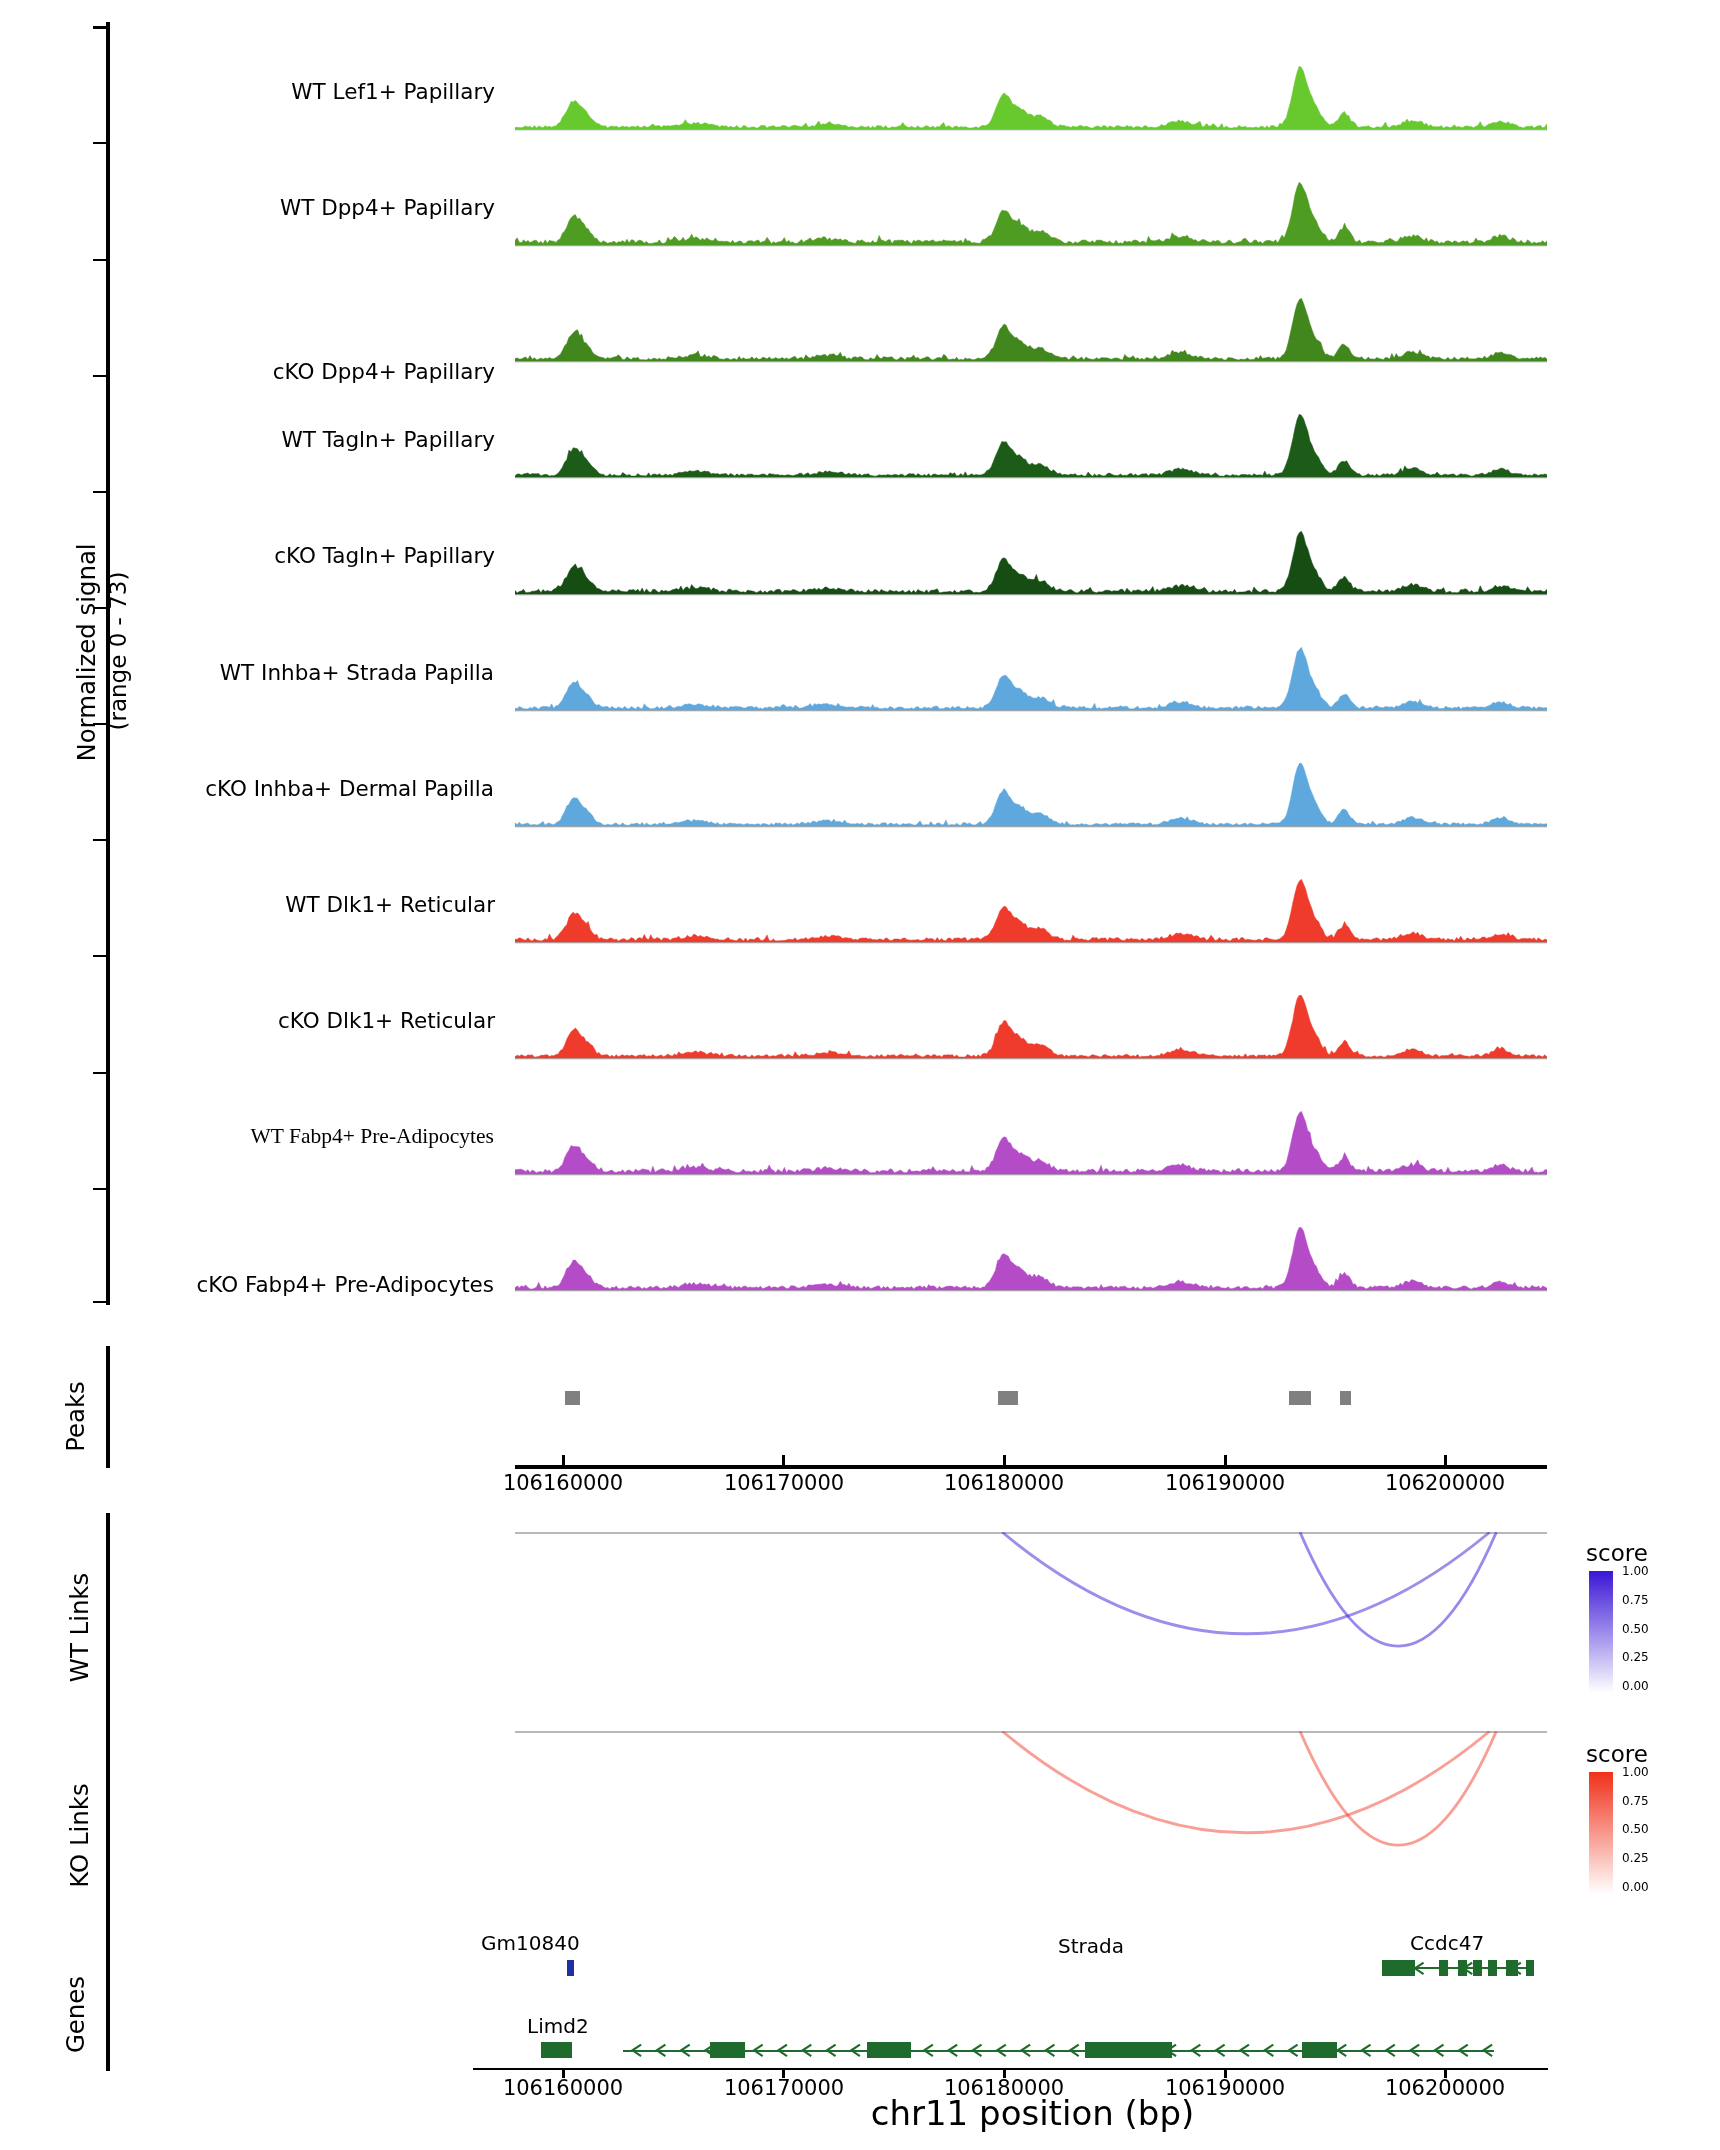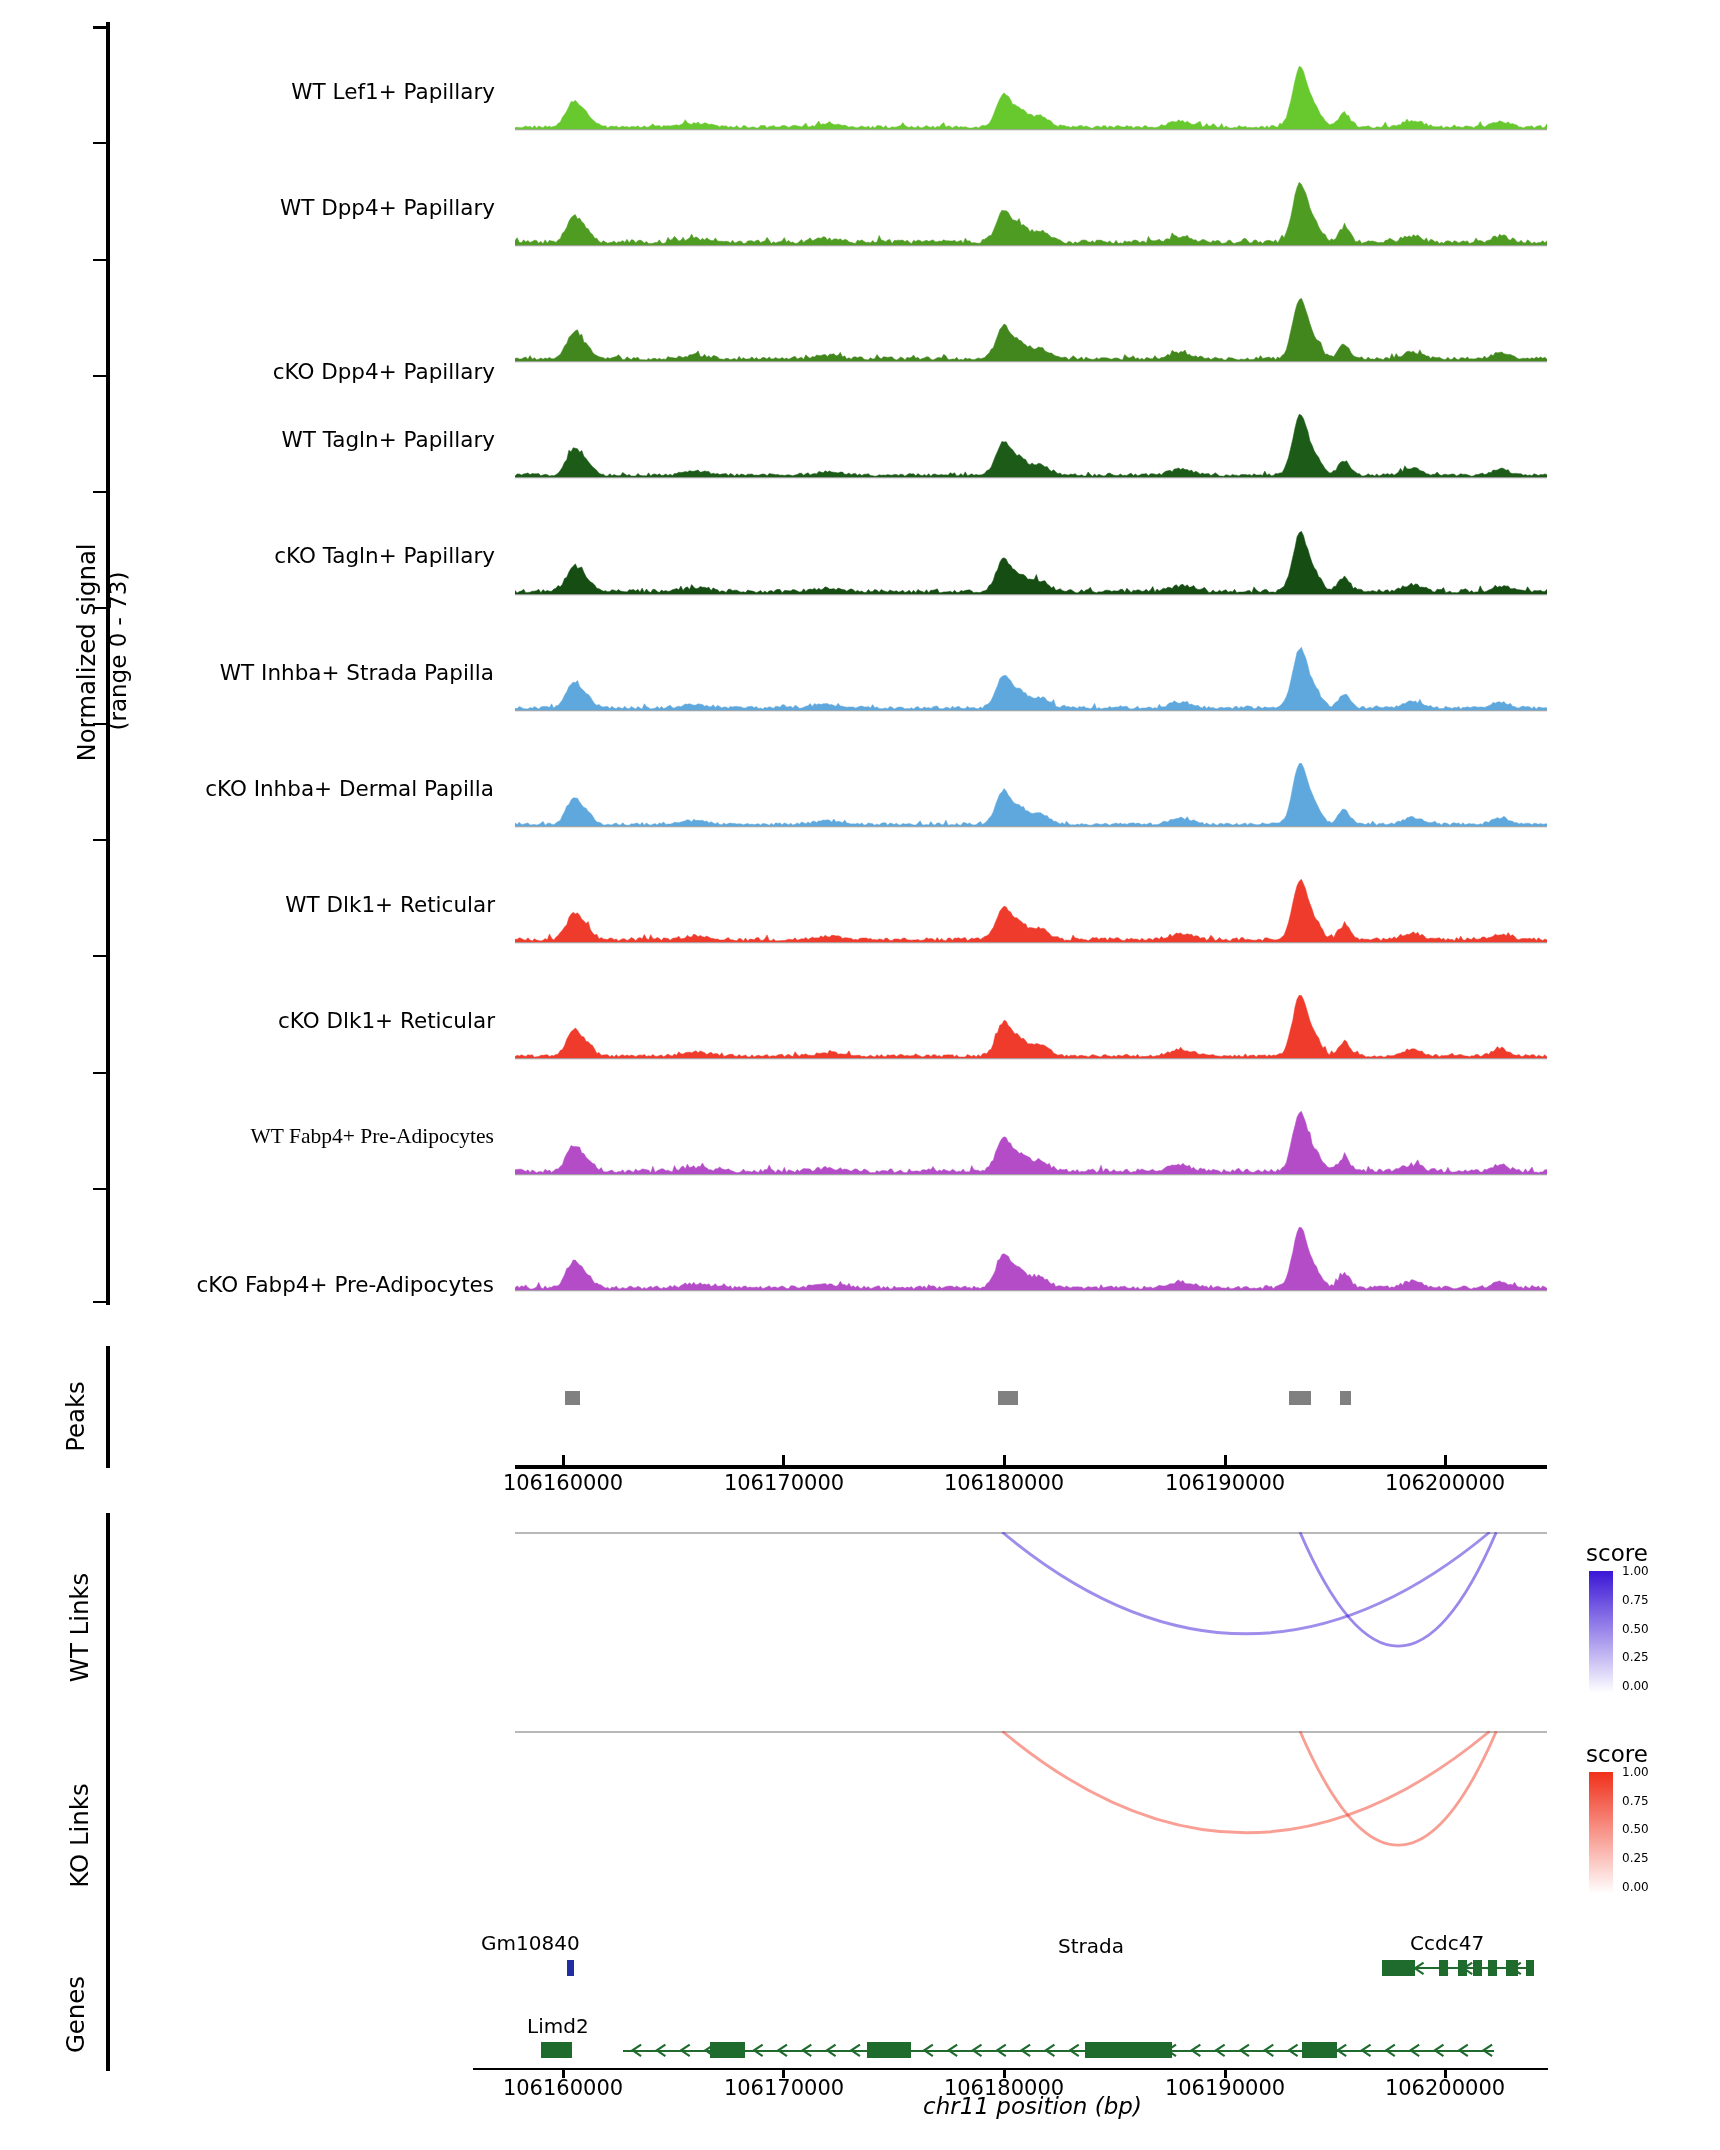--- a/index.html
+++ b/index.html
@@ -28,21 +28,21 @@
   .linktop{position:absolute;height:2.2px;background:#b8b8b8;}
 
   
   .legend-title{position:absolute;font-size:23px;}
   .legend-bar{position:absolute;width:24.4px;height:122px;}
   .legend-lab{position:absolute;font-size:12px;}
   .geneline{position:absolute;height:2.2px;background:#1f6b2e;}
   .geneblock{position:absolute;background:#1f6b2e;}
   .genename{position:absolute;font-size:20px;color:#000;white-space:nowrap;}
   .gbaseline{position:absolute;height:2.2px;background:#000;}
-  .xtitle{position:absolute;font-size:23px;text-align:center;width:645px;font-style:italic;}
+  .xtitle{position:absolute;font-size:34px;text-align:center;width:645px;}
 </style>
 </head>
 <body>
 
 <div class="root">
 
   <div class="vaxis" style="left:106px;top:21.5px;height:1283px;"></div>
   <div style="position:absolute;left:93px;top:21.5px;">
     <div class="tick" style="top:4.3px;"></div>
       <div class="tick" style="top:120px;"></div>

